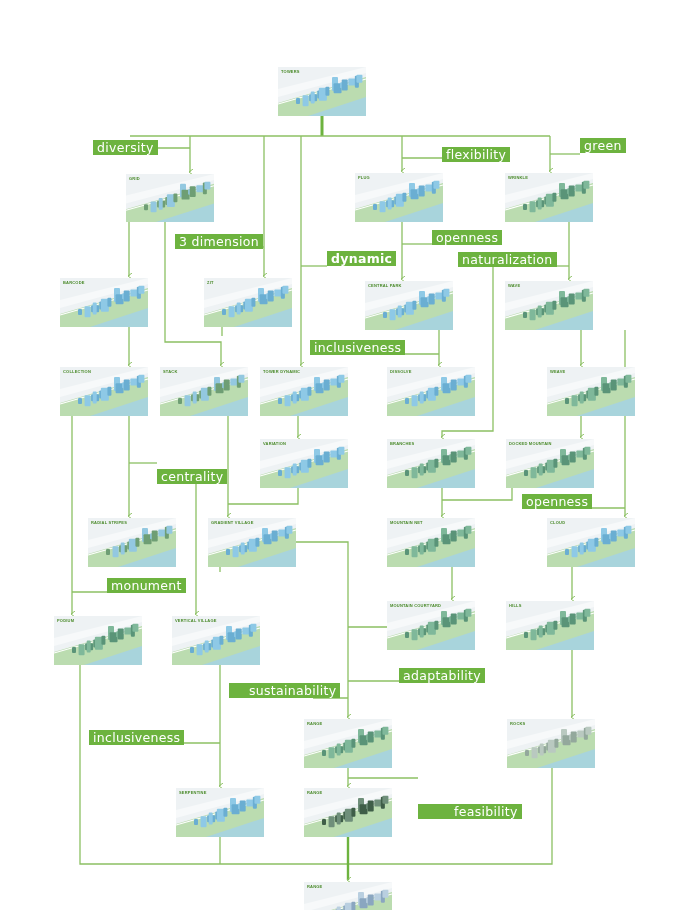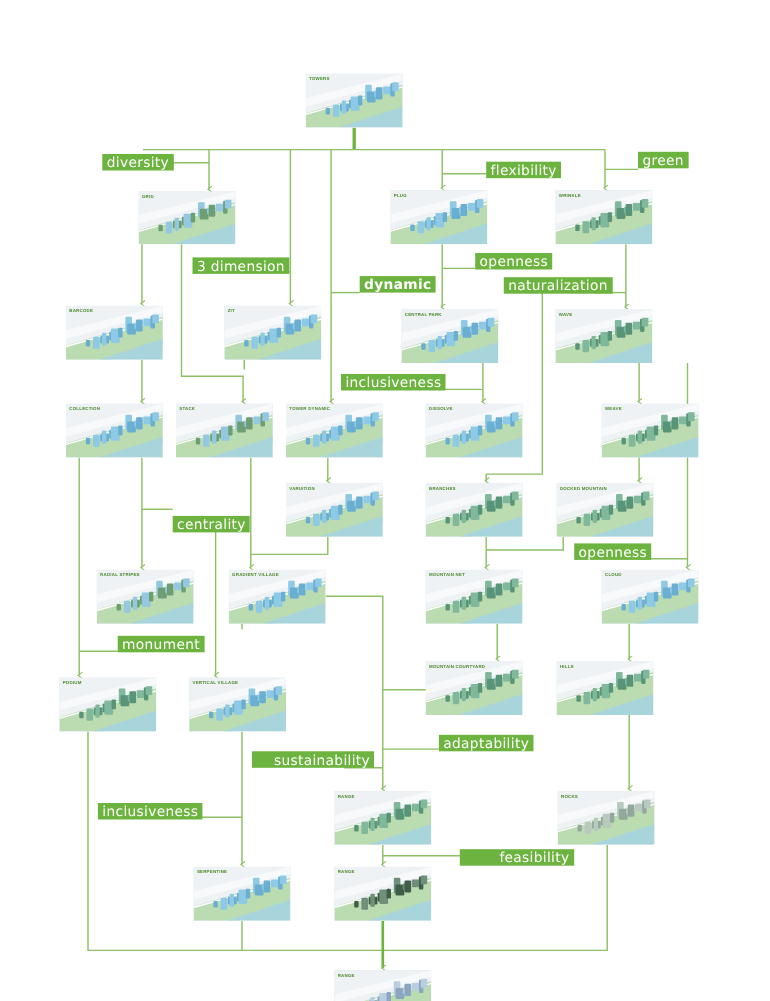--- a/index.html
+++ b/index.html
@@ -812,14 +812,14 @@
   <div class="tag" id="t-sharing" style="left: 432px; top: 194px;">openness</div>
   <div class="tag" id="t-dynamic" style="left: 327px; top: 215px; font-weight: bold;">dynamic</div>
   <div class="tag" id="t-naturalization" style="left: 458px; top: 216px;">naturalization</div>
   <div class="tag" id="t-connectivity" style="left: 310px; top: 304px;">inclusiveness</div>
   <div class="tag" id="t-centrality" style="left: 157px; top: 433px;">centrality</div>
   <div class="tag" id="t-openness" style="left: 522px; top: 458px;">openness</div>
   <div class="tag" id="t-monument" style="left: 107px; top: 542px;">monument</div>
   <div class="tag" id="t-adaptability" style="left: 399px; top: 632px;">adaptability</div>
   <div class="tag" id="t-sustainability" style="left: 229px; top: 647px; padding-left: 20px;">sustainability</div>
   <div class="tag" id="t-inclusiveness" style="left: 89px; top: 694px;">inclusiveness</div>
-  <div class="tag" id="t-feasibility" style="left: 418px; top: 736px; padding-left: 36px;">feasibility</div>
+  <div class="tag" id="t-feasibility" style="left: 418px; top: 768px; padding-left: 36px;">feasibility</div>
 </div>
 
 </body></html>

